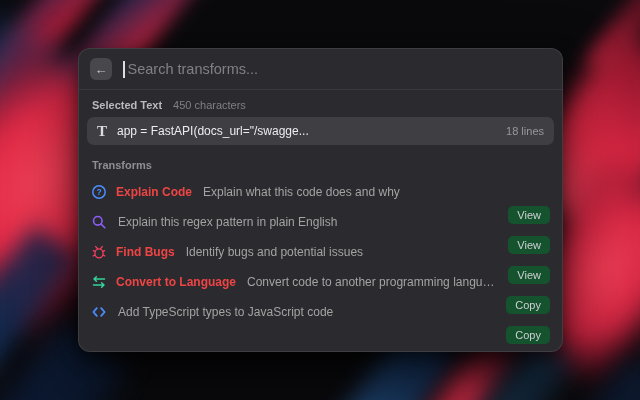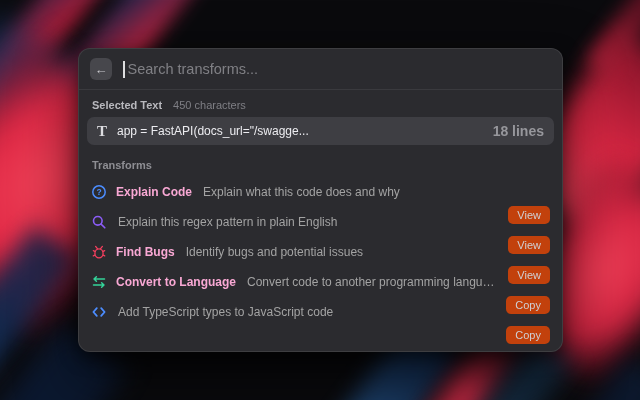--- a/index.html
+++ b/index.html
@@ -69,31 +69,31 @@
   .sec-head { display:flex; align-items:center; gap:11px; padding:9px 13px 0; flex:none; }
   .sec-label { font-size:11px; font-weight:700; color:#b9b9be; }
   .sec-count { font-size:11px; color:#7f7f85; }
 
   .sel-row {
     margin:6px 8px 2px; height:28px; background:#3e3e43; border-radius:7px;
     display:flex; align-items:center; padding:0 10px; gap:10px; flex:none;
   }
   .t-glyph { font-family:"Liberation Serif", serif; font-size:15px; font-weight:600; color:#dcdce0; }
   .sel-text { font-size:12px; font-weight:500; color:#ececf0; white-space:nowrap; }
-  .sel-meta { margin-left:auto; font-size:14px; color:#97979c;font-weight:bold; }
+  .sel-meta { margin-left:auto; font-size:11px; color:#97979c; }
 
   .transforms-head { padding:8px 13px 4px; flex:none; }
   .transforms-head .sec-label { color:#8e8e93; font-weight:600; }
 
   .t-row { display:flex; align-items:center; height:30px; padding:0 12px; gap:9px; flex:none; }
   .t-icon { width:16px; height:16px; flex:none; display:flex; align-items:center; justify-content:center; }
-  .t-title { font-size:12px; font-weight:600; color:#f9a8d4; white-space:nowrap; }
+  .t-title { font-size:12px; font-weight:600; color:#ef4444; white-space:nowrap; }
   .t-desc { font-size:12px; color:#a3a3a3; white-space:nowrap; margin-left:2px; overflow:hidden; text-overflow:ellipsis; }
   .t-btn {
-    margin-left:auto; background:#c2410c; color:#cfcfd4; font-size:11px;
+    margin-left:auto; background:#14532d; color:#cfcfd4; font-size:11px;
     padding:3px 9px; border-radius:5px; border:none; font-family:inherit; cursor:default; flex:none;margin-top:45px;
   }
 
   .footer {
     margin-top:auto; border-top:1px solid rgba(255,255,255,0.08);
     height:27px; display:flex; align-items:center; gap:9px; padding:0 12px;
     background:rgba(255,255,255,0.02); flex:none;
   }
   .logo { width:15px; height:15px; border-radius:4px; background:#1c1c20;
           display:flex; align-items:center; justify-content:center; }

